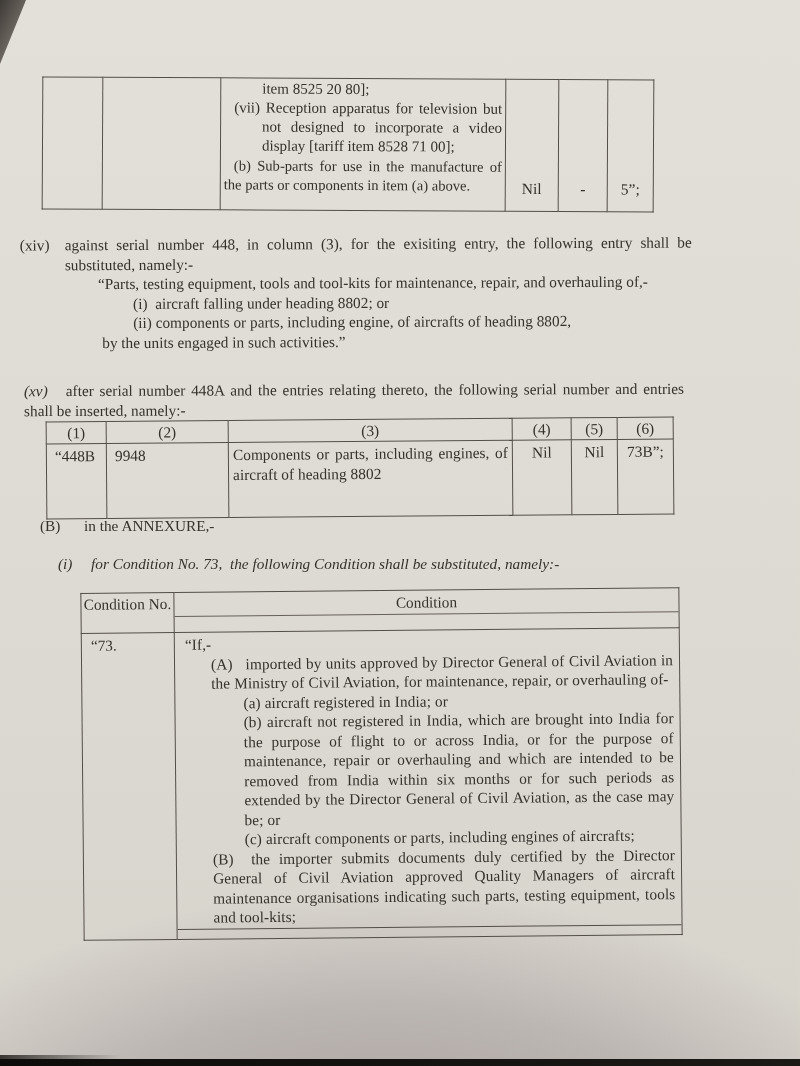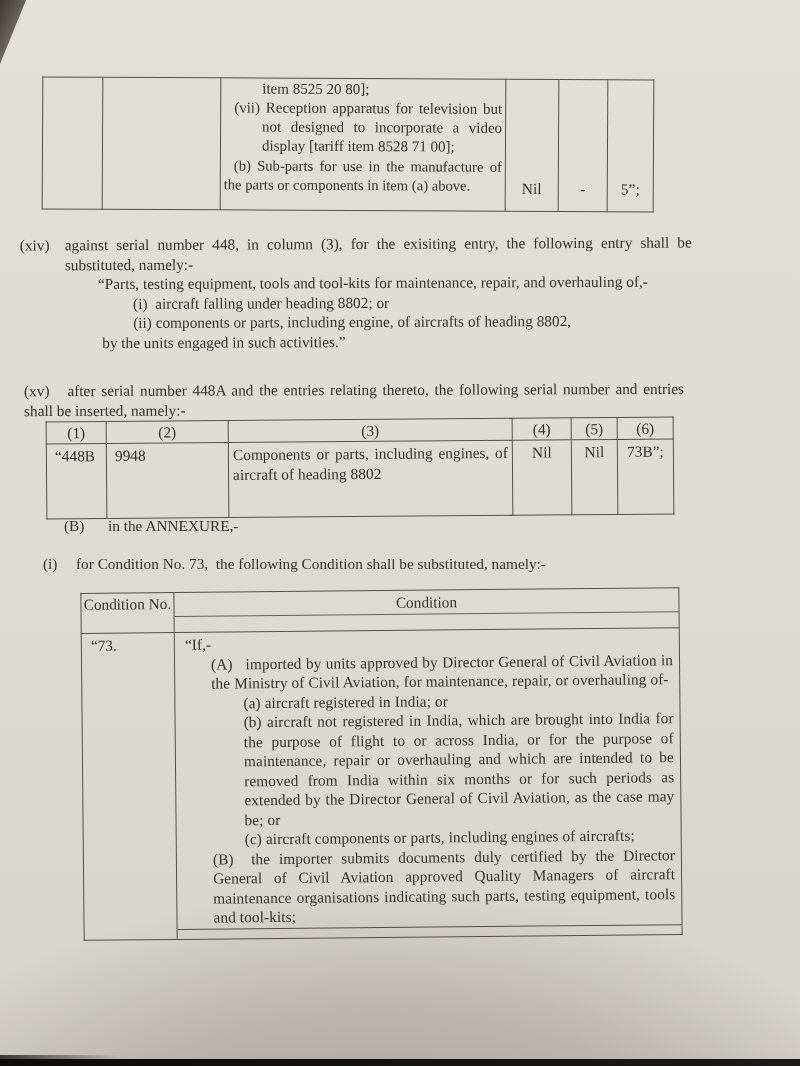--- a/index.html
+++ b/index.html
@@ -43,24 +43,24 @@
 
   
   .clause{position:absolute;line-height:19.5px;font-size:15.3px;}
   .xiv{left:20px;top:234px;width:672px;transform:rotate(-0.25deg);}
   .xiv .lbl{float:left;width:45px;}
   .xiv .txt{margin-left:45px;text-align:justify;}
   .xiv .quote{margin-left:78px;text-align:justify;}
   .xiv .sub{margin-left:113px;}
   .xiv .close{margin-left:82px;}
   .xv{left:24px;top:380px;width:660px;transform:rotate(-0.2deg);text-align:justify;}
-  .xv .lbl{padding-right:18px;}
-  .annex{left:40px;top:516px;width:640px;margin-left:24px;}
+  .xv .lbl{padding-right:18px;font-style:italic;}
+  .annex{left:40px;top:516px;width:640px;}
   .annex .lbl{display:inline-block;width:44px;}
-  .ci{left:43px;top:554px;width:640px;}
+  .ci{left:58px;top:554px;width:640px;font-style:italic;}
   .ci .lbl{display:inline-block;width:33px;}
 
   
   .t2{position:absolute;left:46px;top:419px;width:627px;transform:rotate(-0.45deg);font-size:15.4px;}
   .t2 th{height:21px;text-align:center;padding:0;}
   .t2 td{vertical-align:top;height:70px;padding:2px 4px;line-height:19.5px;}
   .t2 .c1d{padding-left:8px;}
   .t2 .c3d{text-align:justify;}
   .t2 .cvd{text-align:center;}
 

